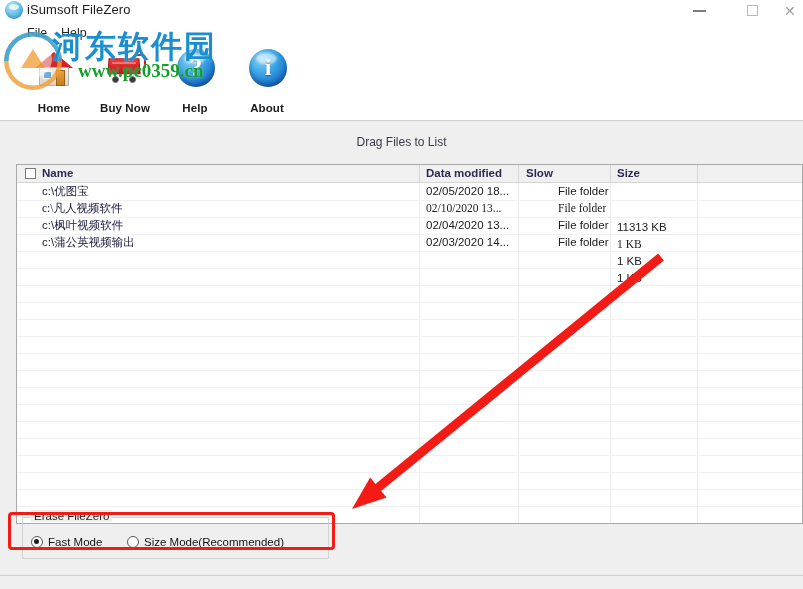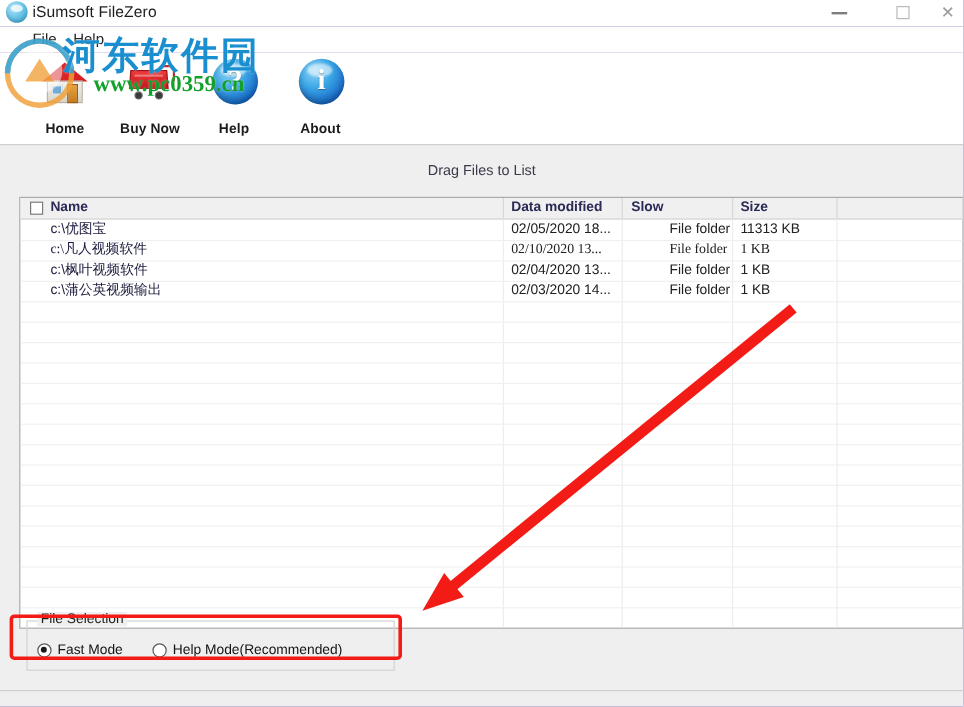--- a/index.html
+++ b/index.html
@@ -168,21 +168,21 @@
 
   #rows{position:absolute;left:0;top:18px;width:791px;height:341px;}
   .row{position:absolute;left:0;width:787px;height:17px;border-bottom:1px solid #f0f0f0;}
   .cell{
     position:absolute;top:0;height:16px;line-height:16px;font-size:11.5px;color:#202020;
     white-space:nowrap;overflow:hidden;
   }
   .c-name{left:25px;color:#1a1a3c;}
   .c-date{left:409px;}
   .c-type{left:509px;margin-left:32px;}
-  .c-size{left:600px;}
+  .c-size{left:600px;margin-top:36px;}
   .vsep{position:absolute;top:0;width:1px;height:341px;background:#ededed;}
 
   
   #erase-group{
     position:absolute;left:22px;top:396px;width:307px;height:42px;
     border:1px solid #d2d2d2;box-sizing:border-box;background:transparent;
   }
   #erase-legend{
     position:absolute;left:8px;top:-8px;background:#efeff0;padding:0 3px;
     font-size:11.5px;color:#1f1f1f;
@@ -362,30 +362,30 @@
           <div class="row" style="top: 238px;"></div>
           <div class="row" style="top: 255px;"></div>
           <div class="row" style="top: 272px;"></div>
           <div class="row" style="top: 289px;"></div>
           <div class="row" style="top: 306px;"></div>
           <div class="row" style="top: 323px;"></div>
         </div>
     </div>
 
     <div id="erase-group">
-      <div id="erase-legend">File Selection</div>
+      <div id="erase-legend">Erase FileZero</div>
 
       <div class="radio on" id="radio-fast">
         <div class="dot"></div>
         <div class="rlabel">Fast Mode</div>
       </div>
 
       <div class="radio" id="radio-slow">
         <div class="dot"></div>
-        <div class="rlabel">Help Mode(Recommended)</div>
+        <div class="rlabel">Size Mode(Recommended)</div>
       </div>
     </div>
   </div>
 
   <div id="bottom-strip"></div>
 
   <div id="hl-box"></div>
 
   <svg id="arrow-svg" viewBox="0 0 803 589">
     <g id="arrow-g">

